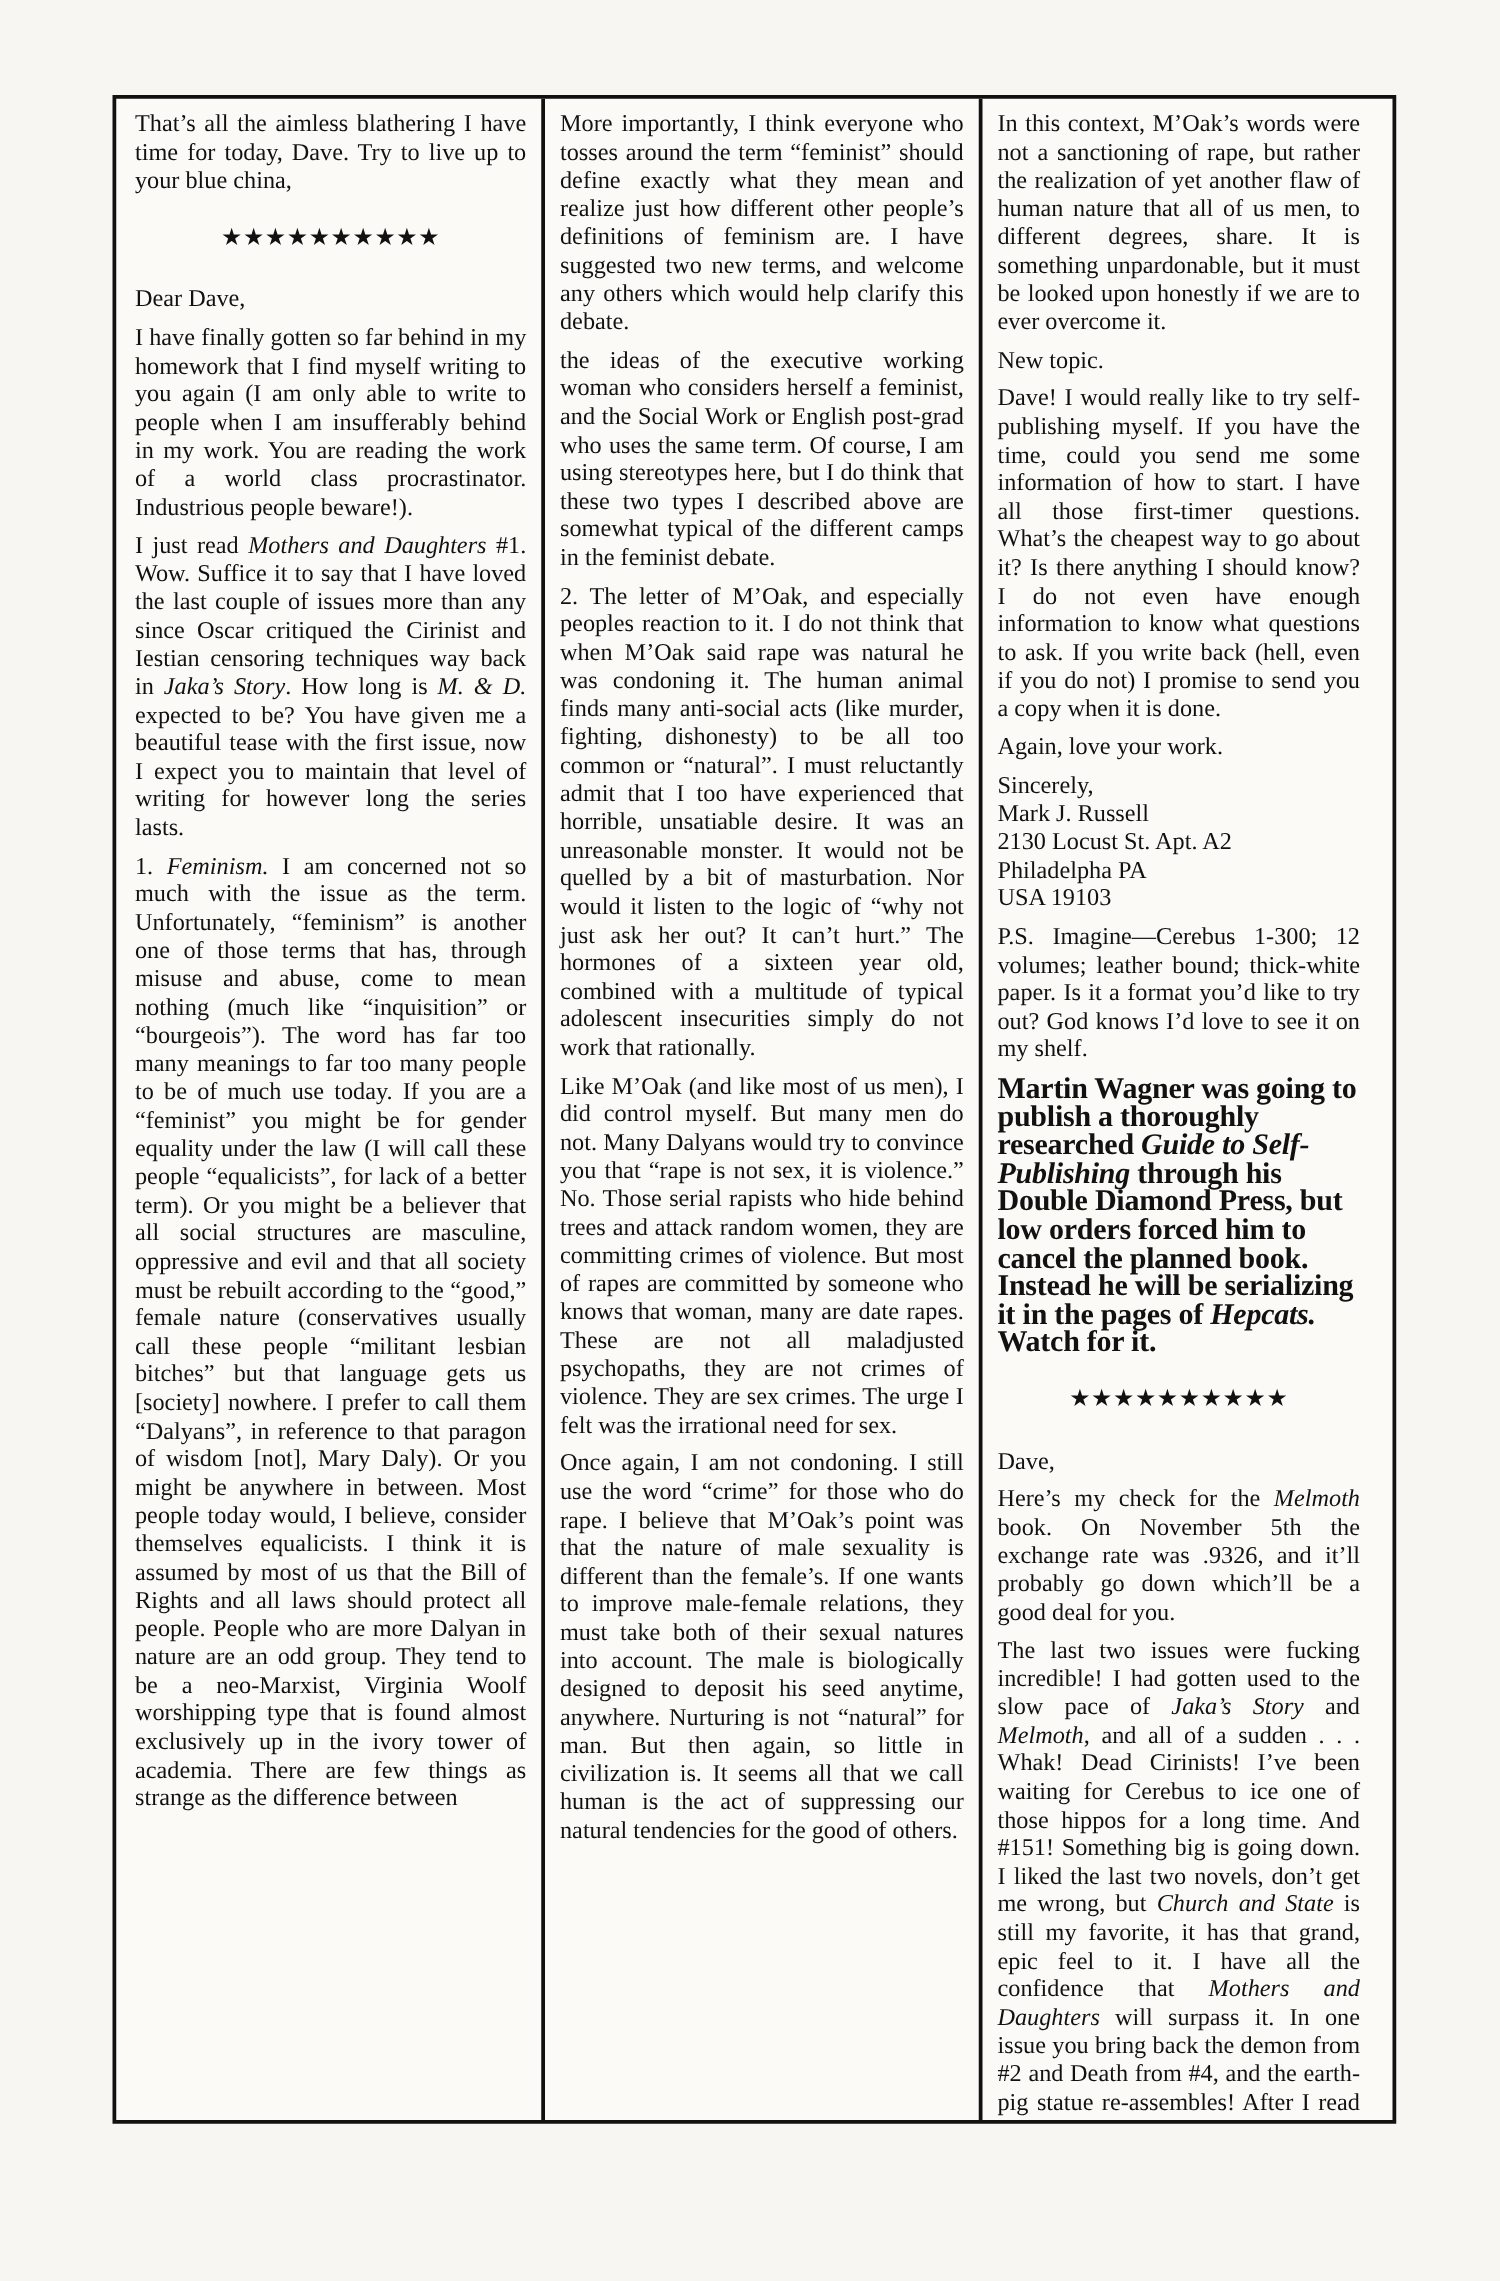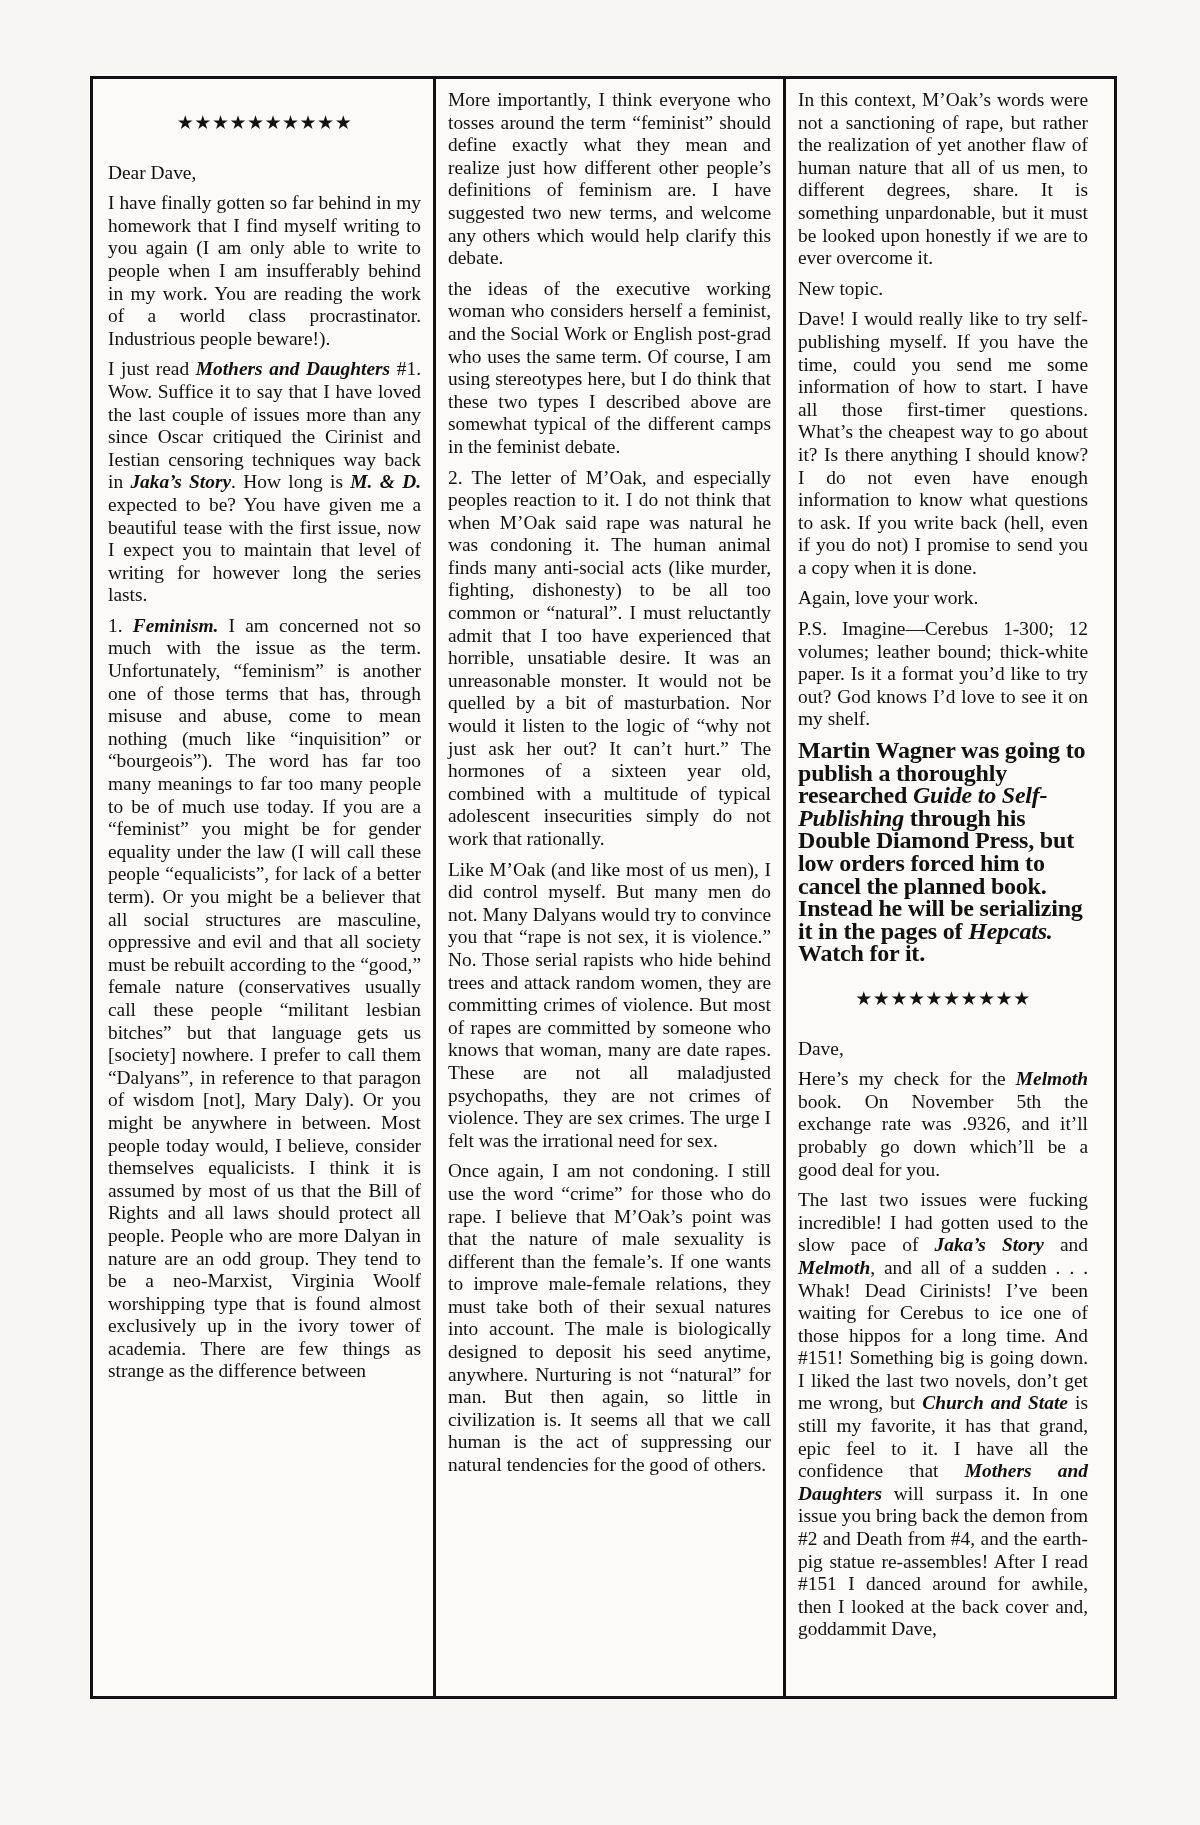--- a/index.html
+++ b/index.html
@@ -45,45 +45,53 @@
     letter-spacing: 0.5px;
     margin: 22px 0 28px 0;
   }
   .note {
     font-weight: bold;
     font-size: 24px;
     line-height: 22.6px;
     text-align: left;
     letter-spacing: -0.2px;
   }
-  i { font-style: italic; font-weight: bold; }
+  i { font-style: italic; }
 </style>
 </head>
 <body>
 
 <div class="frame">
   <div class="col col1">
+      <p>That’s all the aimless blathering I have time for today, Dave. Try to live up to your blue china,</p>
       <div class="stars">★★★★★★★★★★</div>
       <p>Dear Dave,</p>
       <p>I have finally gotten so far behind in my homework that I find myself writing to you again (I am only able to write to people when I am insufferably behind in my work. You are reading the work of a world class procrastinator. Industrious people beware!).</p>
       <p><span>I just read </span><i>Mothers and Daughters</i><span> #1. Wow. Suffice it to say that I have loved the last couple of issues more than any since Oscar critiqued the Cirinist and Iestian censoring techniques way back in </span><i>Jaka’s Story</i><span>. How long is </span><i>M. &amp; D.</i><span> expected to be? You have given me a beautiful tease with the first issue, now I expect you to maintain that level of writing for however long the series lasts.</span></p>
       <p><span>1. </span><i>Feminism.</i><span> I am concerned not so much with the issue as the term. Unfortunately, “feminism” is another one of those terms that has, through misuse and abuse, come to mean nothing (much like “inquisition” or “bourgeois”). The word has far too many meanings to far too many people to be of much use today. If you are a “feminist” you might be for gender equality under the law (I will call these people “equalicists”, for lack of a better term). Or you might be a believer that all social structures are masculine, oppressive and evil and that all society must be rebuilt according to the “good,” female nature (conservatives usually call these people “militant lesbian bitches” but that language gets us [society] nowhere. I prefer to call them “Dalyans”, in reference to that paragon of wisdom [not], Mary Daly). Or you might be anywhere in between. Most people today would, I believe, consider themselves equalicists. I think it is assumed by most of us that the Bill of Rights and all laws should protect all people. People who are more Dalyan in nature are an odd group. They tend to be a neo-Marxist, Virginia Woolf worshipping type that is found almost exclusively up in the ivory tower of academia. There are few things as strange as the difference between</span></p>
     </div>
   <div class="col col2">
       <p>More importantly, I think everyone who tosses around the term “feminist” should define exactly what they mean and realize just how different other people’s definitions of feminism are. I have suggested two new terms, and welcome any others which would help clarify this debate.</p>
       <p>the ideas of the executive working woman who considers herself a feminist, and the Social Work or English post-grad who uses the same term. Of course, I am using stereotypes here, but I do think that these two types I described above are somewhat typical of the different camps in the feminist debate.</p>
       <p>2. The letter of M’Oak, and especially peoples reaction to it. I do not think that when M’Oak said rape was natural he was condoning it. The human animal finds many anti-social acts (like murder, fighting, dishonesty) to be all too common or “natural”. I must reluctantly admit that I too have experienced that horrible, unsatiable desire. It was an unreasonable monster. It would not be quelled by a bit of masturbation. Nor would it listen to the logic of “why not just ask her out? It can’t hurt.” The hormones of a sixteen year old, combined with a multitude of typical adolescent insecurities simply do not work that rationally.</p>
       <p>Like M’Oak (and like most of us men), I did control myself. But many men do not. Many Dalyans would try to convince you that “rape is not sex, it is violence.” No. Those serial rapists who hide behind trees and attack random women, they are committing crimes of violence. But most of rapes are committed by someone who knows that woman, many are date rapes. These are not all maladjusted psychopaths, they are not crimes of violence. They are sex crimes. The urge I felt was the irrational need for sex.</p>
       <p>Once again, I am not condoning. I still use the word “crime” for those who do rape. I believe that M’Oak’s point was that the nature of male sexuality is different than the female’s. If one wants to improve male-female relations, they must take both of their sexual natures into account. The male is biologically designed to deposit his seed anytime, anywhere. Nurturing is not “natural” for man. But then again, so little in civilization is. It seems all that we call human is the act of suppressing our natural tendencies for the good of others.</p>
     </div>
   <div class="col col3">
       <p>In this context, M’Oak’s words were not a sanctioning of rape, but rather the realization of yet another flaw of human nature that all of us men, to different degrees, share. It is something unpardonable, but it must be looked upon honestly if we are to ever overcome it.</p>
       <p>New topic.</p>
       <p>Dave! I would really like to try self-publishing myself. If you have the time, could you send me some information of how to start. I have all those first-timer questions. What’s the cheapest way to go about it? Is there anything I should know? I do not even have enough information to know what questions to ask. If you write back (hell, even if you do not) I promise to send you a copy when it is done.</p>
       <p>Again, love your work.</p>
+      <div class="addr">
+        <div>Sincerely,</div>
+        <div>Mark J. Russell</div>
+        <div>2130 Locust St. Apt. A2</div>
+        <div>Philadelpha PA</div>
+        <div>USA  19103</div>
+      </div>
       <p>P.S. Imagine—Cerebus 1-300; 12 volumes; leather bound; thick-white paper. Is it a format you’d like to try out? God knows I’d love to see it on my shelf.</p>
       <p class="note"><span>Martin Wagner was going to publish a thoroughly researched </span><i>Guide to Self-Publishing</i><span> through his Double Diamond Press, but low orders forced him to cancel the planned book. Instead he will be serializing it in the pages of </span><i>Hepcats.</i><span> Watch for it.</span></p>
       <div class="stars">★★★★★★★★★★</div>
       <p>Dave,</p>
       <p><span>Here’s my check for the </span><i>Melmoth</i><span> book. On November 5th the exchange rate was .9326, and it’ll probably go down which’ll be a good deal for you.</span></p>
       <p><span>The last two issues were fucking incredible! I had gotten used to the slow pace of </span><i>Jaka’s Story</i><span> and </span><i>Melmoth</i><span>, and all of a sudden . . . Whak! Dead Cirinists! I’ve been waiting for Cerebus to ice one of those hippos for a long time. And #151! Something big is going down. I liked the last two novels, don’t get me wrong, but </span><i>Church and State</i><span> is still my favorite, it has that grand, epic feel to it. I have all the confidence that </span><i>Mothers and Daughters</i><span> will surpass it. In one issue you bring back the demon from #2 and Death from #4, and the earth-pig statue re-assembles! After I read #151 I danced around for awhile, then I looked at the back cover and, goddammit Dave,</span></p>
     </div>
 </div>
 
 </body></html>

